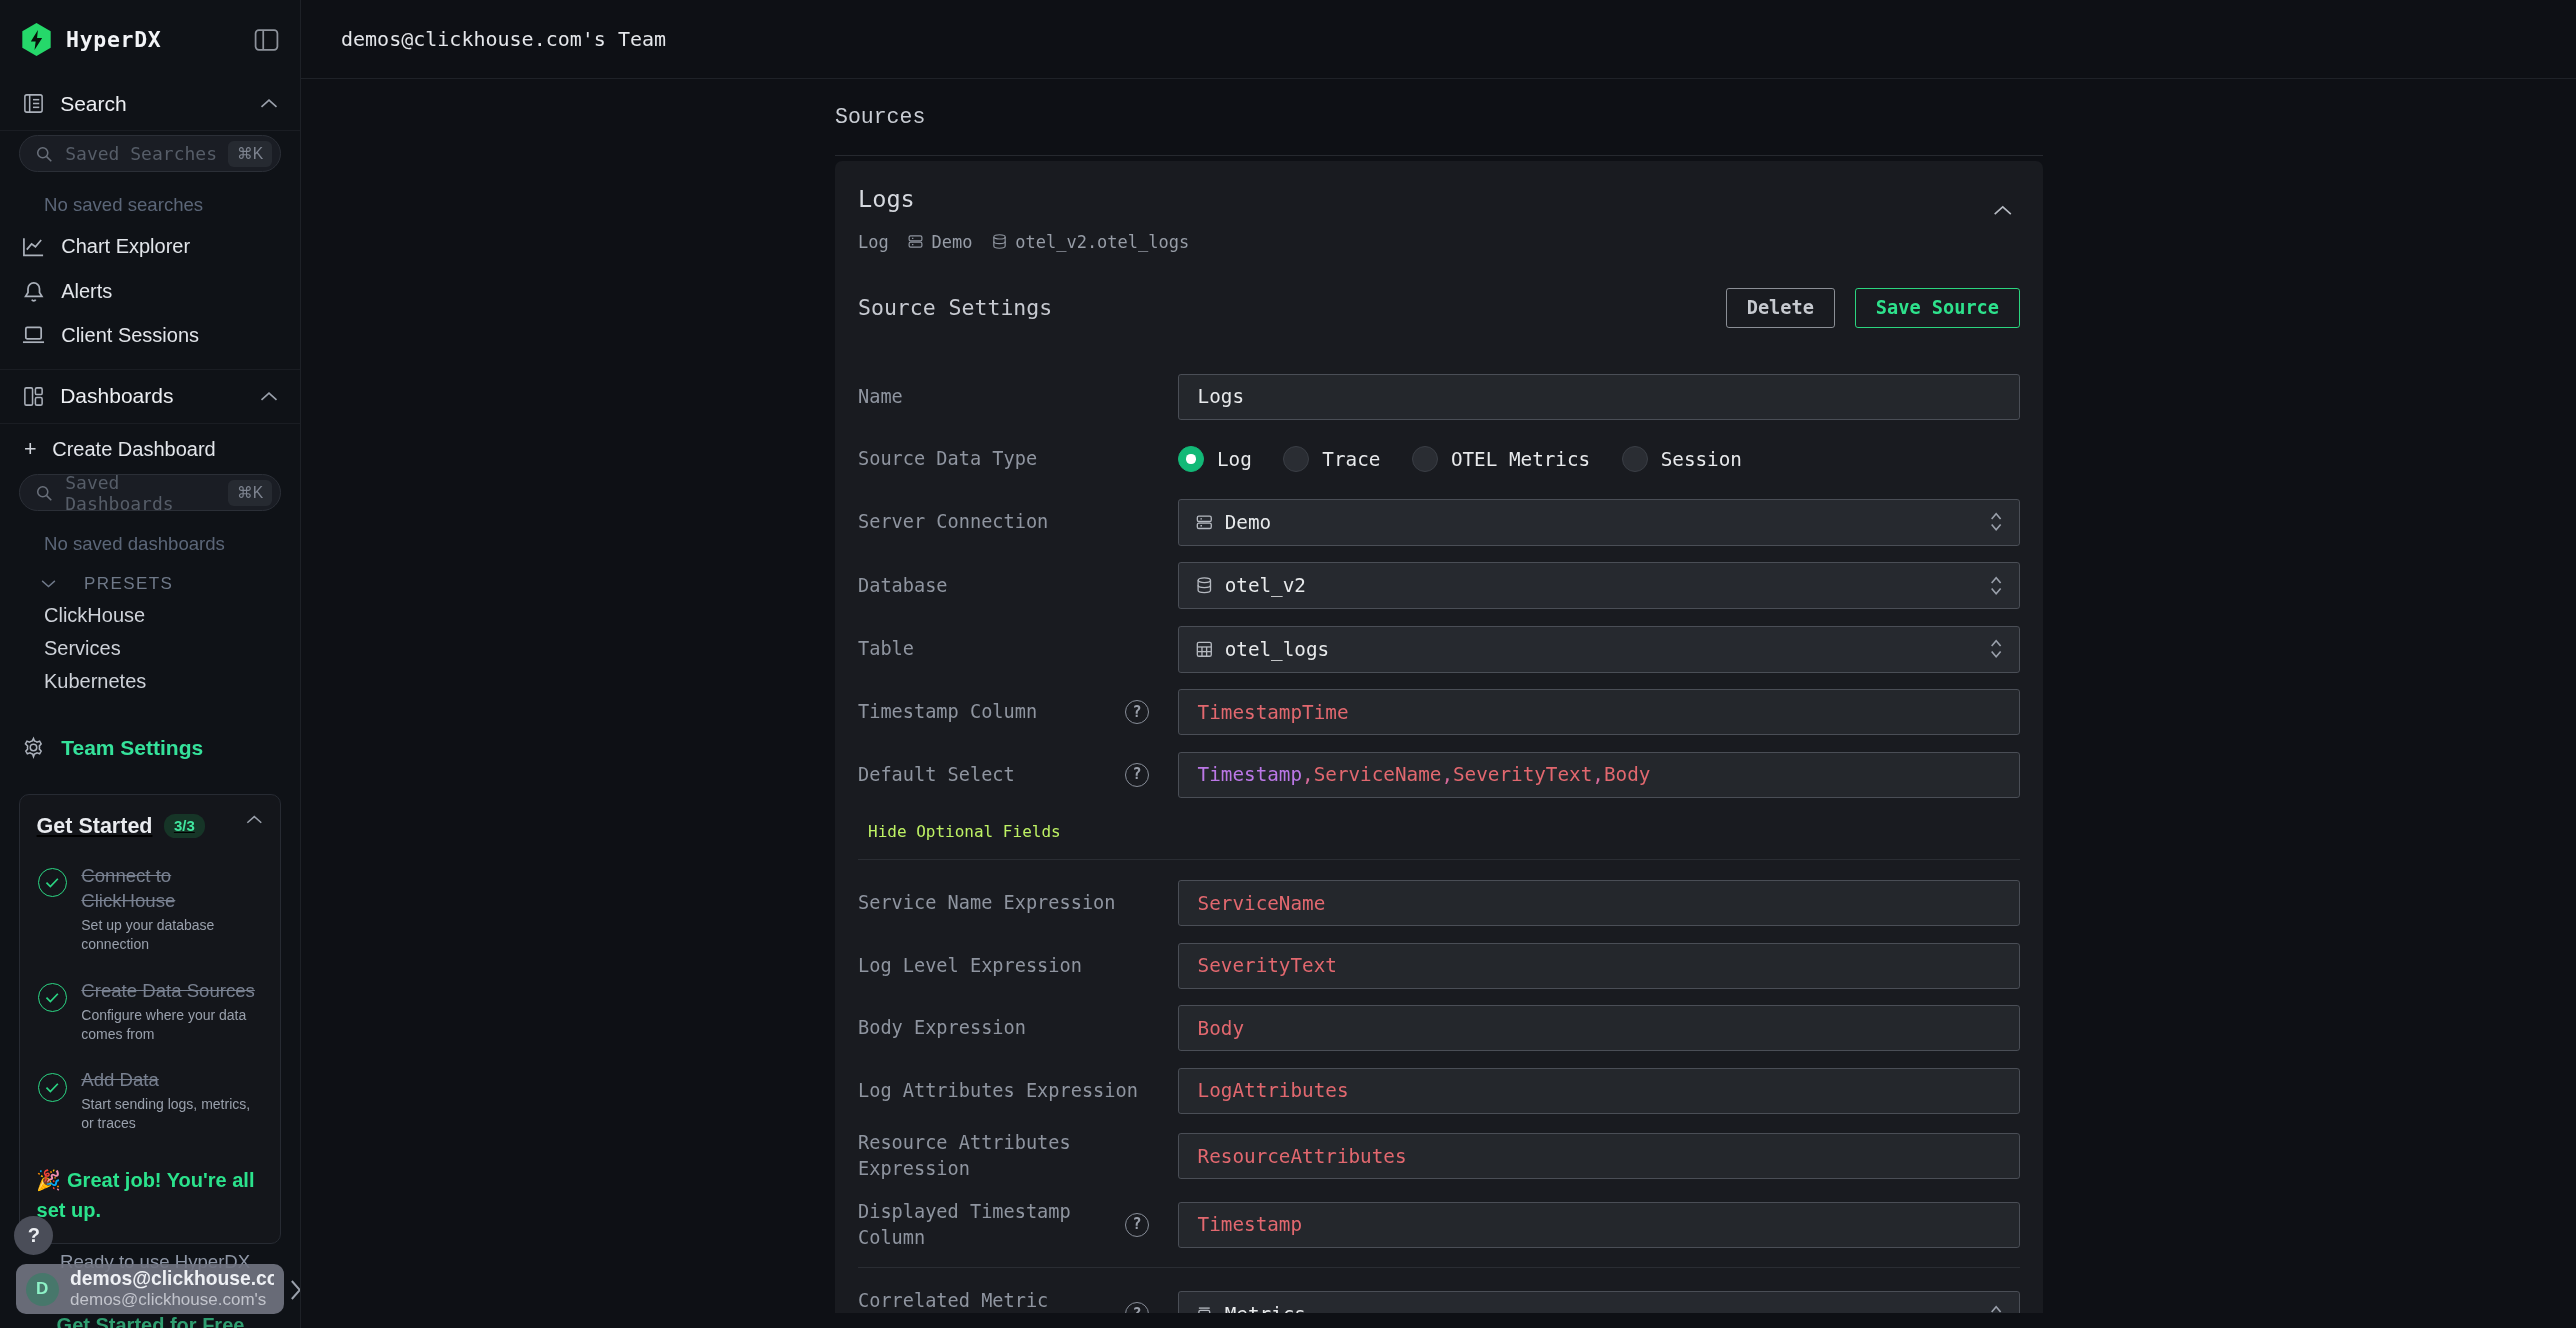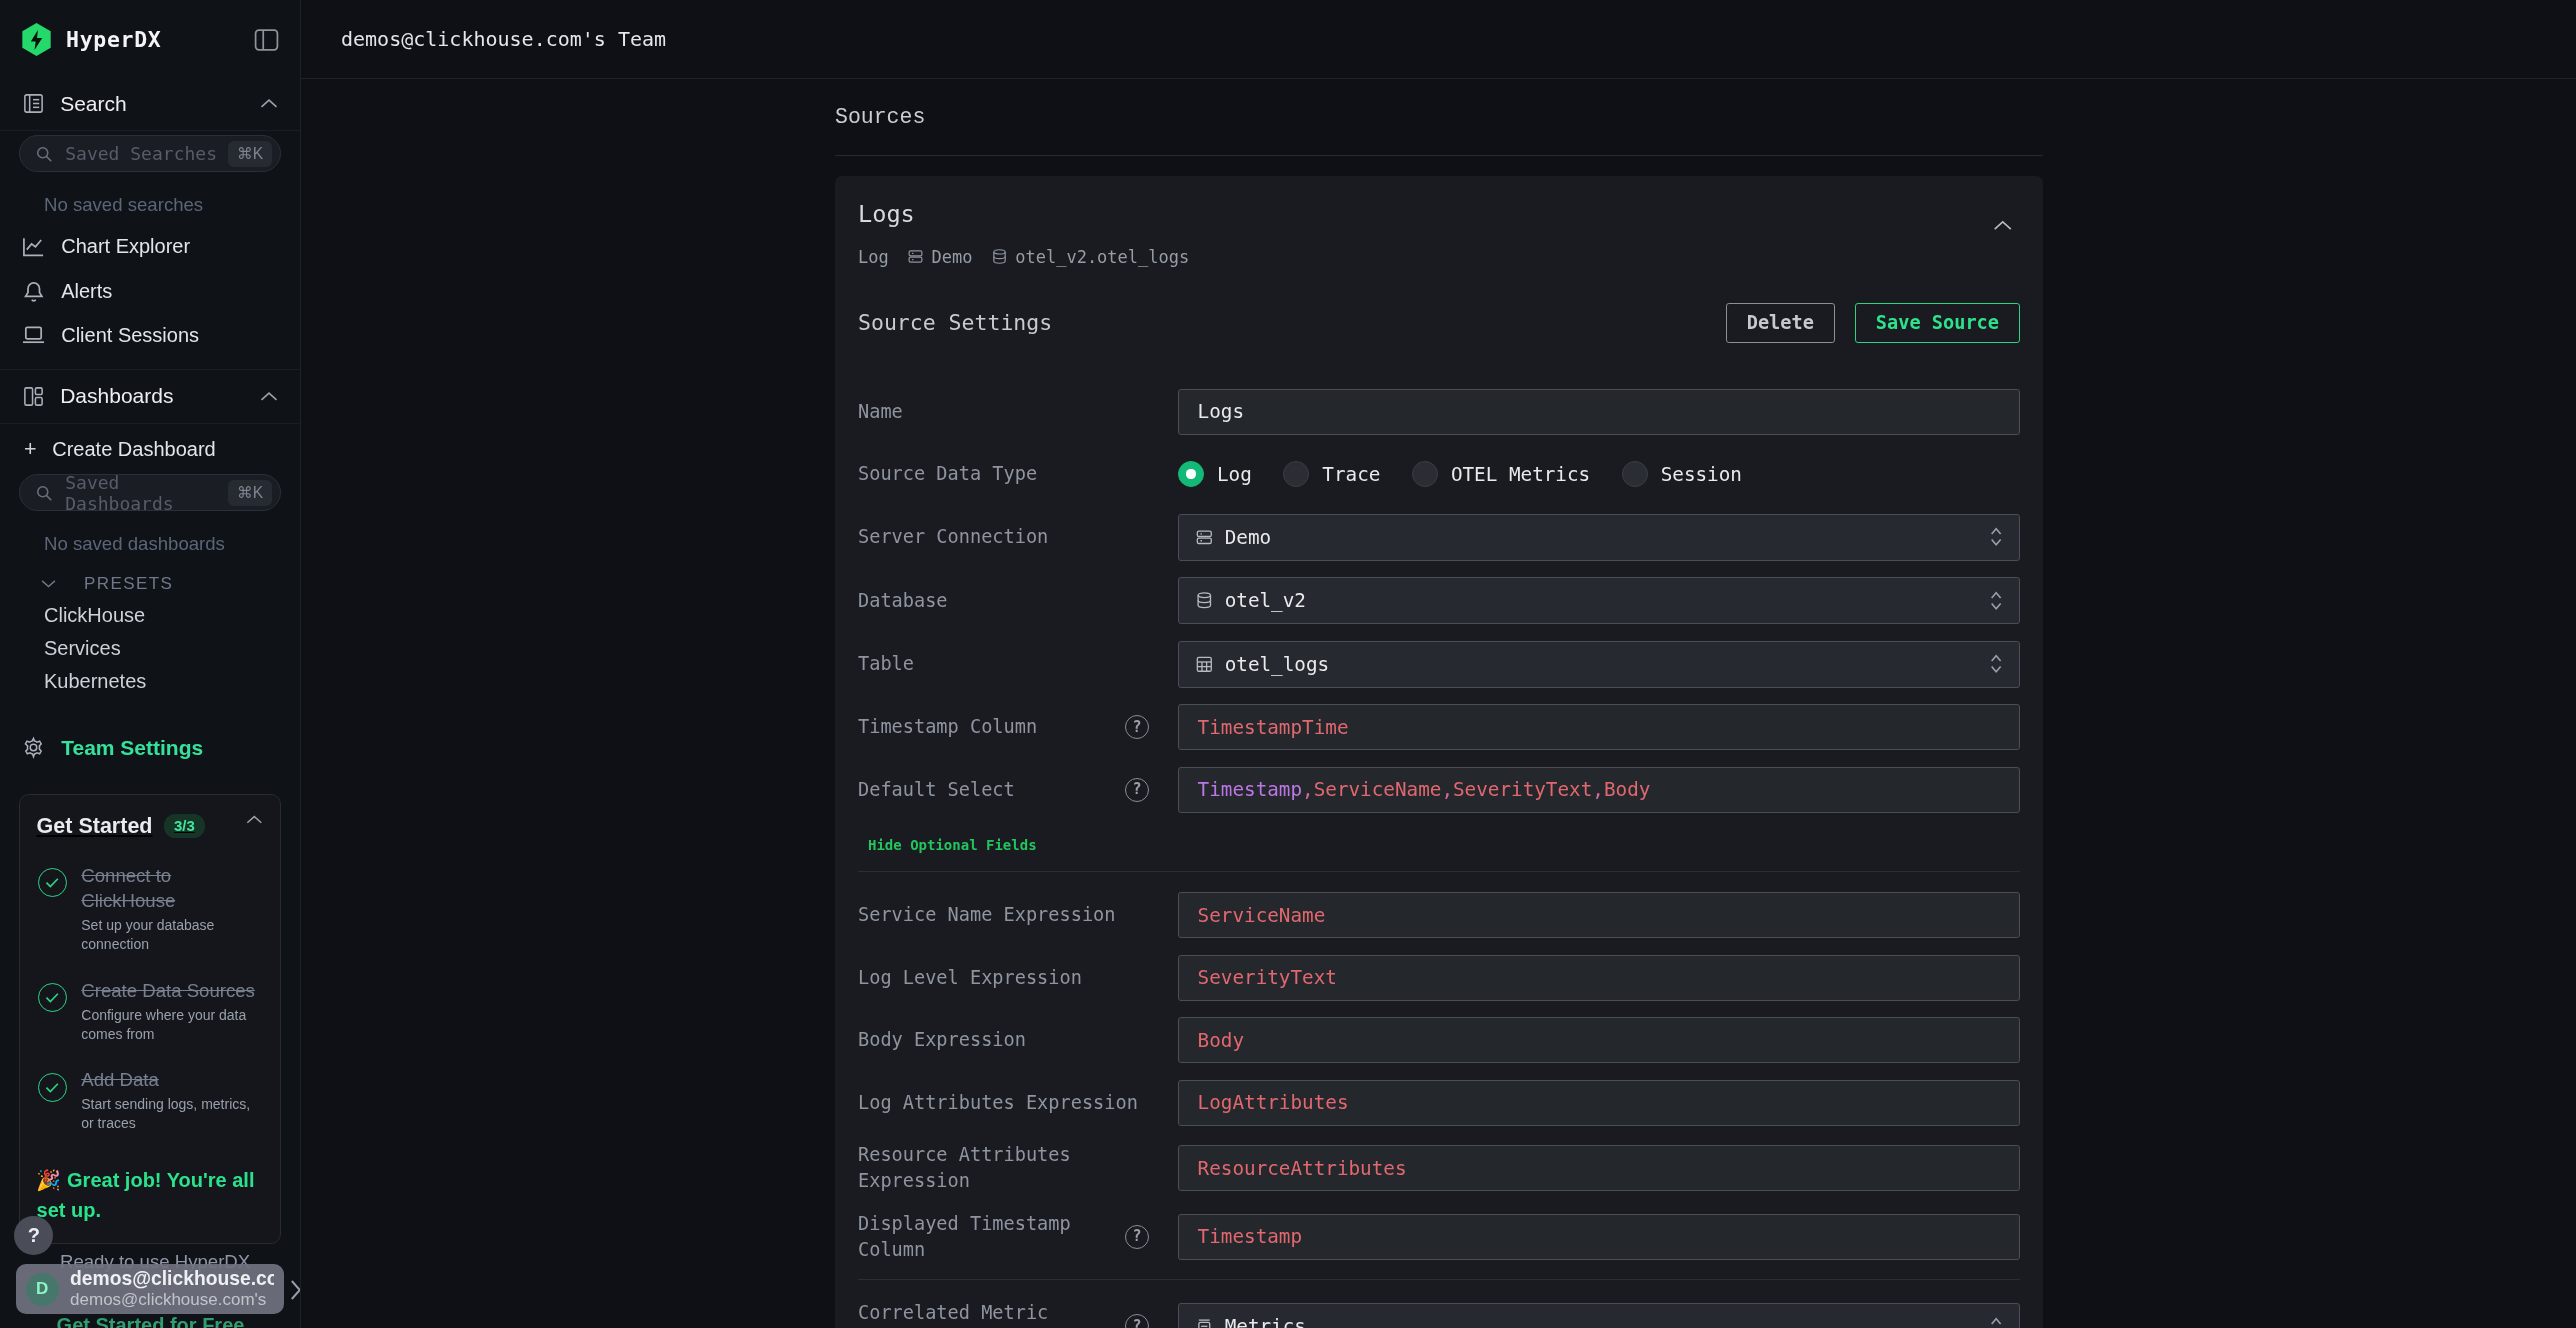--- a/index.html
+++ b/index.html
@@ -64,21 +64,21 @@
             font-weight:bold; font-size:20px; z-index:2; }
 
   
   .topbar { position:absolute; left:301px; top:0; right:0; height:79px; background:#0e1015;
             border-bottom:0.7px solid #1f2228; display:flex; align-items:center; padding-left:40px; }
   .tb-title { color:#e4e6ea; font-size:20px; }
   .main { position:absolute; left:301px; top:79px; right:0; bottom:0; background:#0e1015; overflow:hidden; }
   .pg-title { position:absolute; left:534px; top:26px; color:#c9cdd4; font-size:21.5px;font-family:Liberation Mono, monospace; }
   .pg-divider { position:absolute; left:534px; top:76px; width:1208px; border-top:0.7px solid #26292f; }
 
-  .card { position:absolute; left:534px; top:97px; width:1208px; height:1152px; background:#191b20;
+  .card { position:absolute; left:534px; top:82px; width:1208px; height:1152px; background:#191b20;
           border-radius:7.2px 7.2px 0 0; padding:24px 23px; overflow:hidden; }
   .card-title { color:#d6d9df; font-size:23.6px; }
   .card-caret { position:absolute; right:30px; top:43px; color:#b6bac2; display:flex; }
   .tags { display:flex; align-items:center; margin-top:18.6px; color:#979da7; font-size:17px; }
   .tag { display:flex; align-items:center; margin-right:18.6px; }
   .tag .ticon { display:flex; margin-right:7.2px; color:#8e949e; }
   .settings-row { display:flex; align-items:center; margin-top:36px; }
   .settings-title { color:#c7cad1; font-size:21.5px; }
   .btns { margin-left:auto; display:flex; }
   .btn { height:40px; display:flex; align-items:center; border-radius:2.9px; font-weight:bold; font-size:18.6px;
@@ -100,21 +100,21 @@
   .fselect .sicon { display:flex; color:#b6bac1; margin-right:11.4px; }
   .fselect .scarets { margin-left:auto; color:#9aa0ab; display:flex; }
   .val-red { color:#e2686f; }
   .radio-row { display:flex; align-items:center; height:46px; }
   .radio { display:flex; align-items:center; margin-right:31.5px; cursor:pointer; }
   .rdot { width:26px; height:26px; border-radius:50%; background:#2a2d33; border:0.7px solid #3a3e45; margin-right:13px;
           display:flex; align-items:center; justify-content:center; }
   .radio.selected .rdot { background:#12b977; border-color:#12b977; }
   .radio.selected .rdot::after { content:""; width:9.3px; height:9.3px; border-radius:50%; background:#ffffff; display:block; }
   .radio .rlabel { color:#e8eaec; font-size:19.3px; }
-  .hide-opt { color:#22c55e; font-weight:bold; font-size:14px; margin:24px 0 0 10px; }
+  .hide-opt { color:#bef264; font-weight:normal; font-size:16px; margin:24px 0 0 10px; }
   .sec-div { border-top:0.7px solid #2a2d33; margin:18.6px 0 20px 0; }
   svg { display:block; }
 </style>
 </head>
 <body>
 
 <div class="sidebar">
 
   <div class="sb-logo-row">
     <div class="sb-logo-badge">

